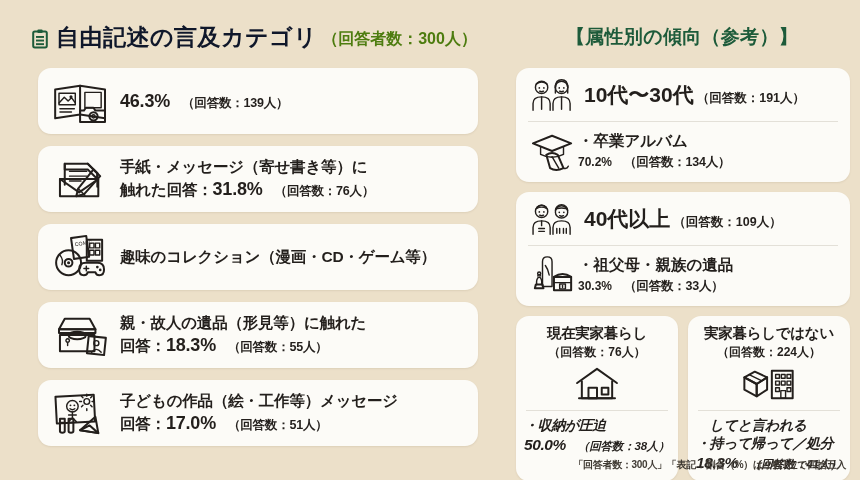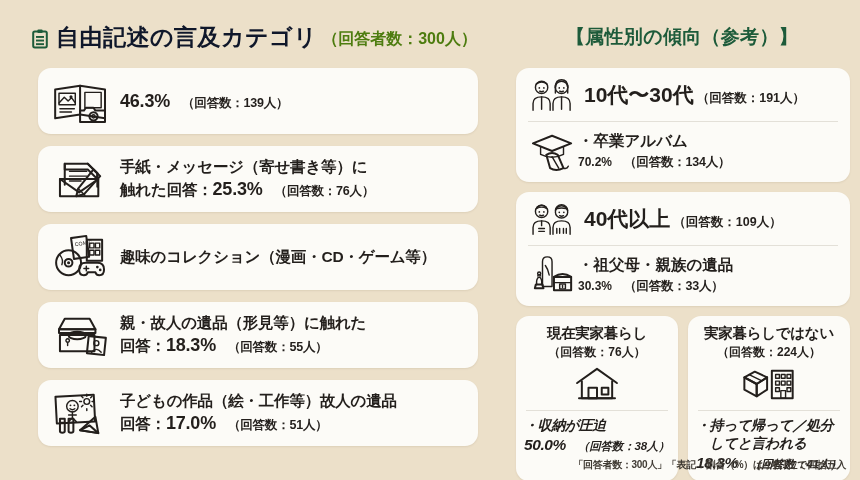--- a/index.html
+++ b/index.html
@@ -261,21 +261,21 @@
           <path class="ln" d="M14 8 v22 M38 8 l10 10 v14"></path>
           <path class="ln-t" d="M19 16 h18 M19 21 h18 M19 26 h12"></path>
           <path class="ln" d="M9 24 h40 v18 H9 Z" fill="#fcfbf7"></path>
           <path class="ln" d="M9 24 L29 38 L49 24"></path>
           <path class="ln" d="M44 14 l7 7 L34 40 l-8 2 l2 -8 Z" fill="#fcfbf7"></path>
           <path class="ln-t" d="M28 34 l7 7"></path>
         </svg>
       </span>
       <span class="txt">
         <div class="l1">手紙・メッセージ（寄せ書き等）に</div>
-        <div class="l2"><span>触れた回答：</span><span class="pct">25.3%</span><span class="cnt">（回答数：76人）</span></div>
+        <div class="l2"><span>触れた回答：</span><span class="pct">31.8%</span><span class="cnt">（回答数：76人）</span></div>
       </span>
     </div>
 
     <div class="lcard">
       <span class="ic">
         <svg viewBox="0 0 64 48" width="62" height="46">
           <rect class="ln" x="22" y="3" width="16" height="22" transform="rotate(-8 30 14)" fill="#fcfbf7"></rect>
           <text x="25" y="12" font-size="5.5" font-family="Liberation Sans, sans-serif" fill="#231f1c" transform="rotate(-8 30 14)">COMIC</text>
           <rect class="ln" x="37" y="6" width="16" height="22" fill="#fcfbf7"></rect>
           <rect class="ln-t" x="40" y="9.5" width="4.5" height="5"></rect>
@@ -329,21 +329,21 @@
           <path class="ln-t" d="M37 6.5 v-2 M37 19.5 v2 M42.5 12 h2 M31.5 12 h-2 M41 8 l1.5 -1.5 M33 16 l-1.5 1.5 M41 16 l1.5 1.5 M33 8 l-1.5 -1.5"></path>
           <path class="ln" d="M9 30 h5 v13 q0 1.5 -2.5 1.5 T9 43 Z" fill="#fcfbf7"></path>
           <path class="ln-t" d="M9 34 h5"></path>
           <path class="ln" d="M18 30 h5 v13 q0 1.5 -2.5 1.5 T18 43 Z" fill="#fcfbf7"></path>
           <path class="ln-t" d="M18 34 h5"></path>
           <path class="ln" d="M30 42 L46 28 L49 45 Z" fill="#fcfbf7"></path>
           <path class="ln" d="M30 42 L49 45 L40 37 Z" fill="#fcfbf7"></path>
         </svg>
       </span>
       <span class="txt">
-        <div class="l1">子どもの作品（絵・工作等）故人の遺品</div>
+        <div class="l1">子どもの作品（絵・工作等）メッセージ</div>
         <div class="l2"><span>回答：</span><span class="pct">17.0%</span><span class="cnt">（回答数：51人）</span></div>
       </span>
     </div>
 
   </div>
 
   <div class="right-col">
 
     <div class="rcard">
       <div class="rtop">
@@ -474,22 +474,22 @@
             <rect class="ln-t" x="37" y="16" width="4" height="4"></rect>
             <rect class="ln-t" x="43" y="16" width="4" height="4"></rect>
             <rect class="ln-t" x="49" y="16" width="4" height="4"></rect>
             <rect class="ln-t" x="37" y="23" width="4" height="4"></rect>
             <rect class="ln-t" x="49" y="23" width="4" height="4"></rect>
             <rect class="ln-t" x="42.5" y="26" width="5" height="8"></rect>
           </svg>
         </div>
         <div class="p-div"></div>
         <div class="p-body">
+          <div>　してと言われる</div>
           <div>・持って帰って／処分</div>
-          <div>　してと言われる</div>
           <div class="p-val"><span>18.3%</span><span class="cnt">（回答数：41人）</span></div>
         </div>
       </div>
 
     </div>
   </div>
 
   <div class="footnote">「回答者数：300人」「表記：割合（%）は小数1位で四捨五入</div>
 
 </div>

